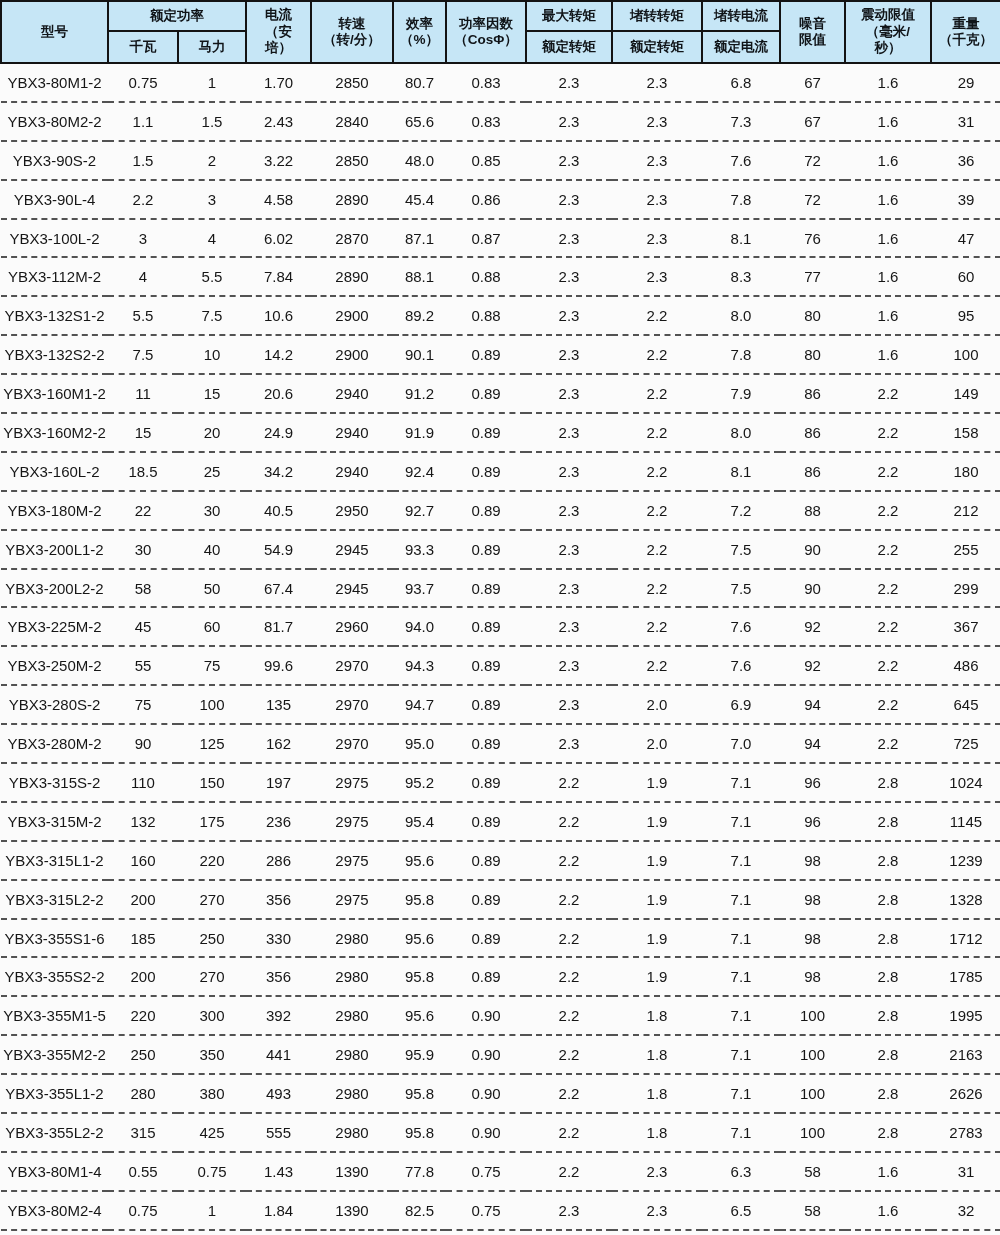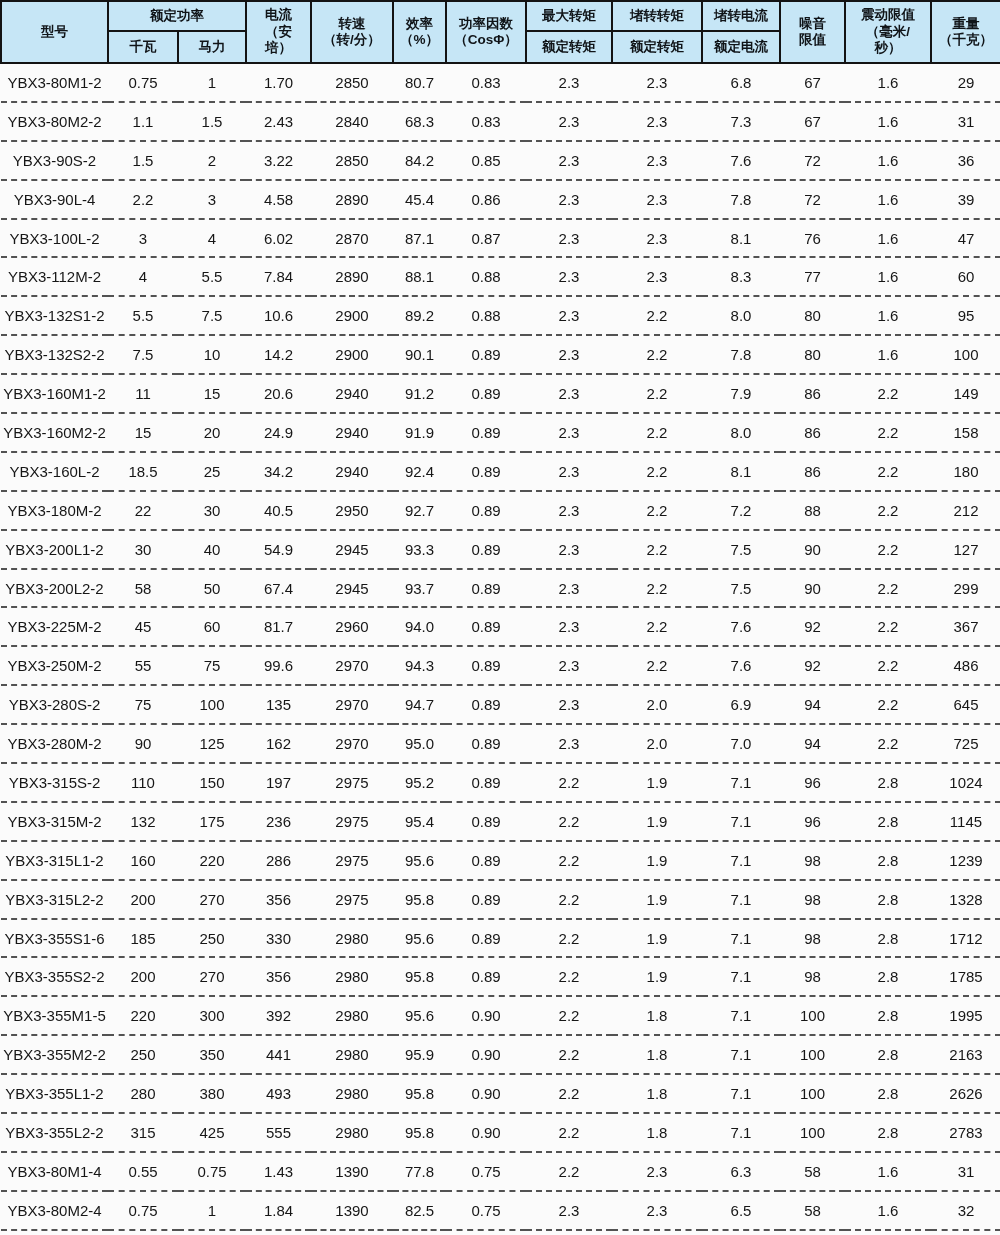--- a/index.html
+++ b/index.html
@@ -116,36 +116,36 @@
     <td>67</td>
     <td>1.6</td>
     <td>29</td>
   </tr>
         <tr>
     <td>YBX3-80M2-2</td>
     <td>1.1</td>
     <td>1.5</td>
     <td>2.43</td>
     <td>2840</td>
-    <td>68.3</td>
+    <td>65.6</td>
     <td>0.83</td>
     <td>2.3</td>
     <td>2.3</td>
     <td>7.3</td>
     <td>67</td>
     <td>1.6</td>
     <td>31</td>
   </tr>
         <tr>
     <td>YBX3-90S-2</td>
     <td>1.5</td>
     <td>2</td>
     <td>3.22</td>
     <td>2850</td>
-    <td>84.2</td>
+    <td>48.0</td>
     <td>0.85</td>
     <td>2.3</td>
     <td>2.3</td>
     <td>7.6</td>
     <td>72</td>
     <td>1.6</td>
     <td>36</td>
   </tr>
         <tr>
     <td>YBX3-90L-4</td>
@@ -288,21 +288,21 @@
     <td>40</td>
     <td>54.9</td>
     <td>2945</td>
     <td>93.3</td>
     <td>0.89</td>
     <td>2.3</td>
     <td>2.2</td>
     <td>7.5</td>
     <td>90</td>
     <td>2.2</td>
-    <td>127</td>
+    <td>255</td>
   </tr>
         <tr>
     <td>YBX3-200L2-2</td>
     <td>58</td>
     <td>50</td>
     <td>67.4</td>
     <td>2945</td>
     <td>93.7</td>
     <td>0.89</td>
     <td>2.3</td>

